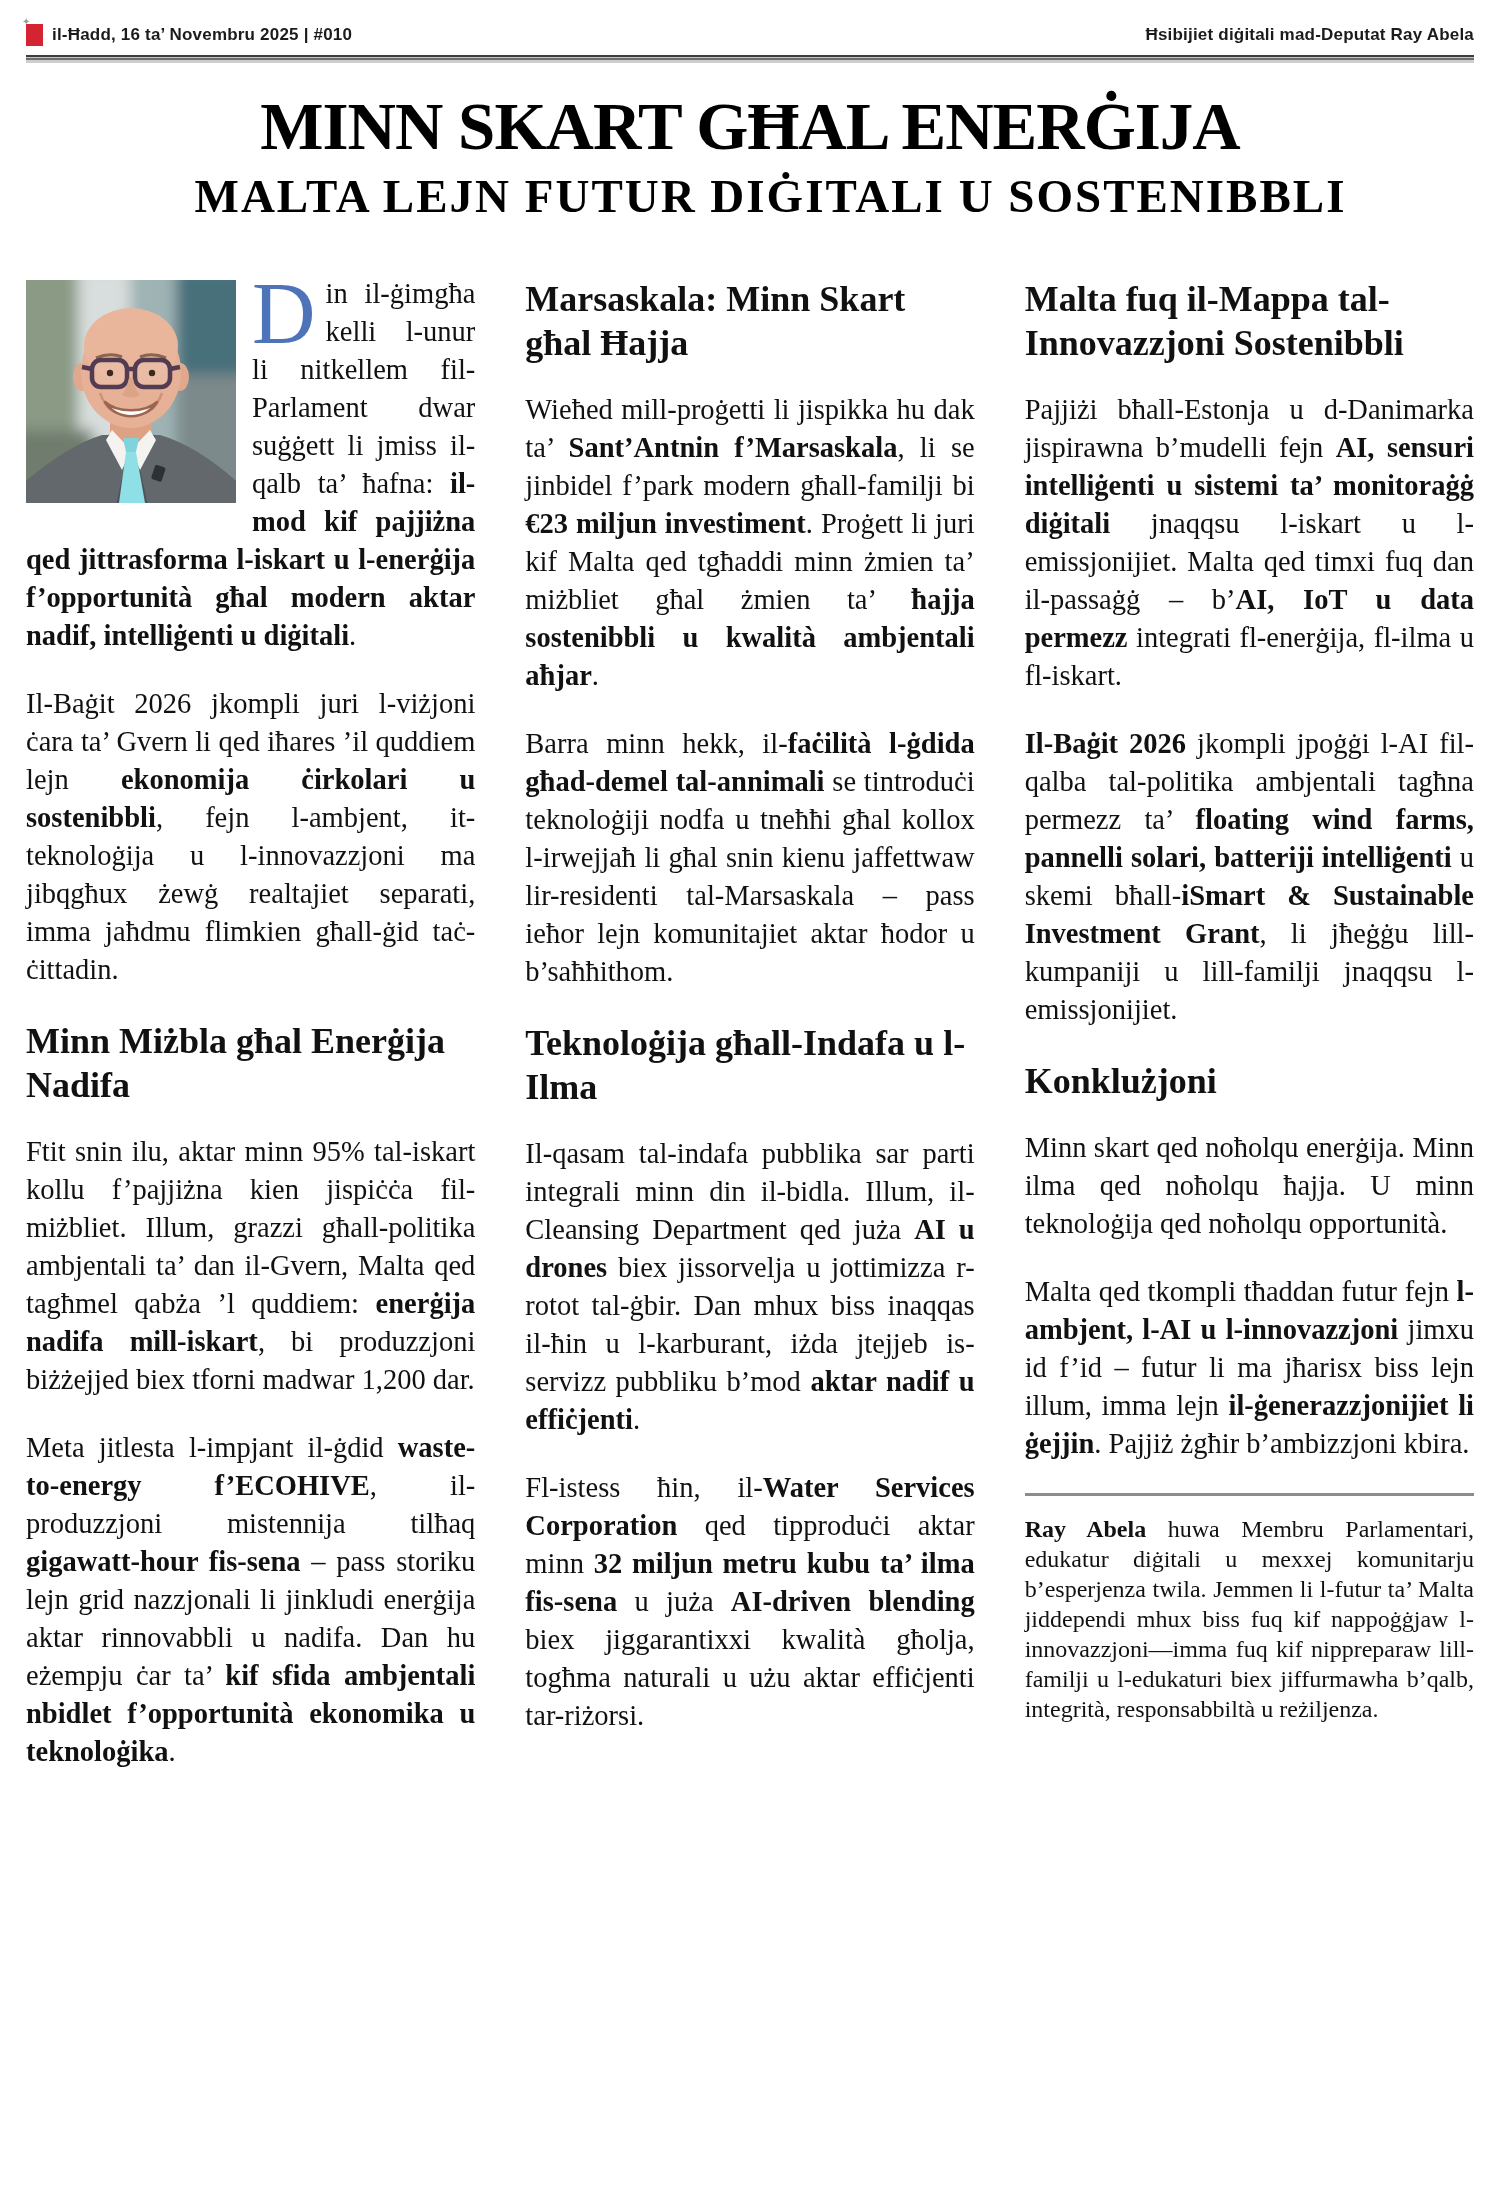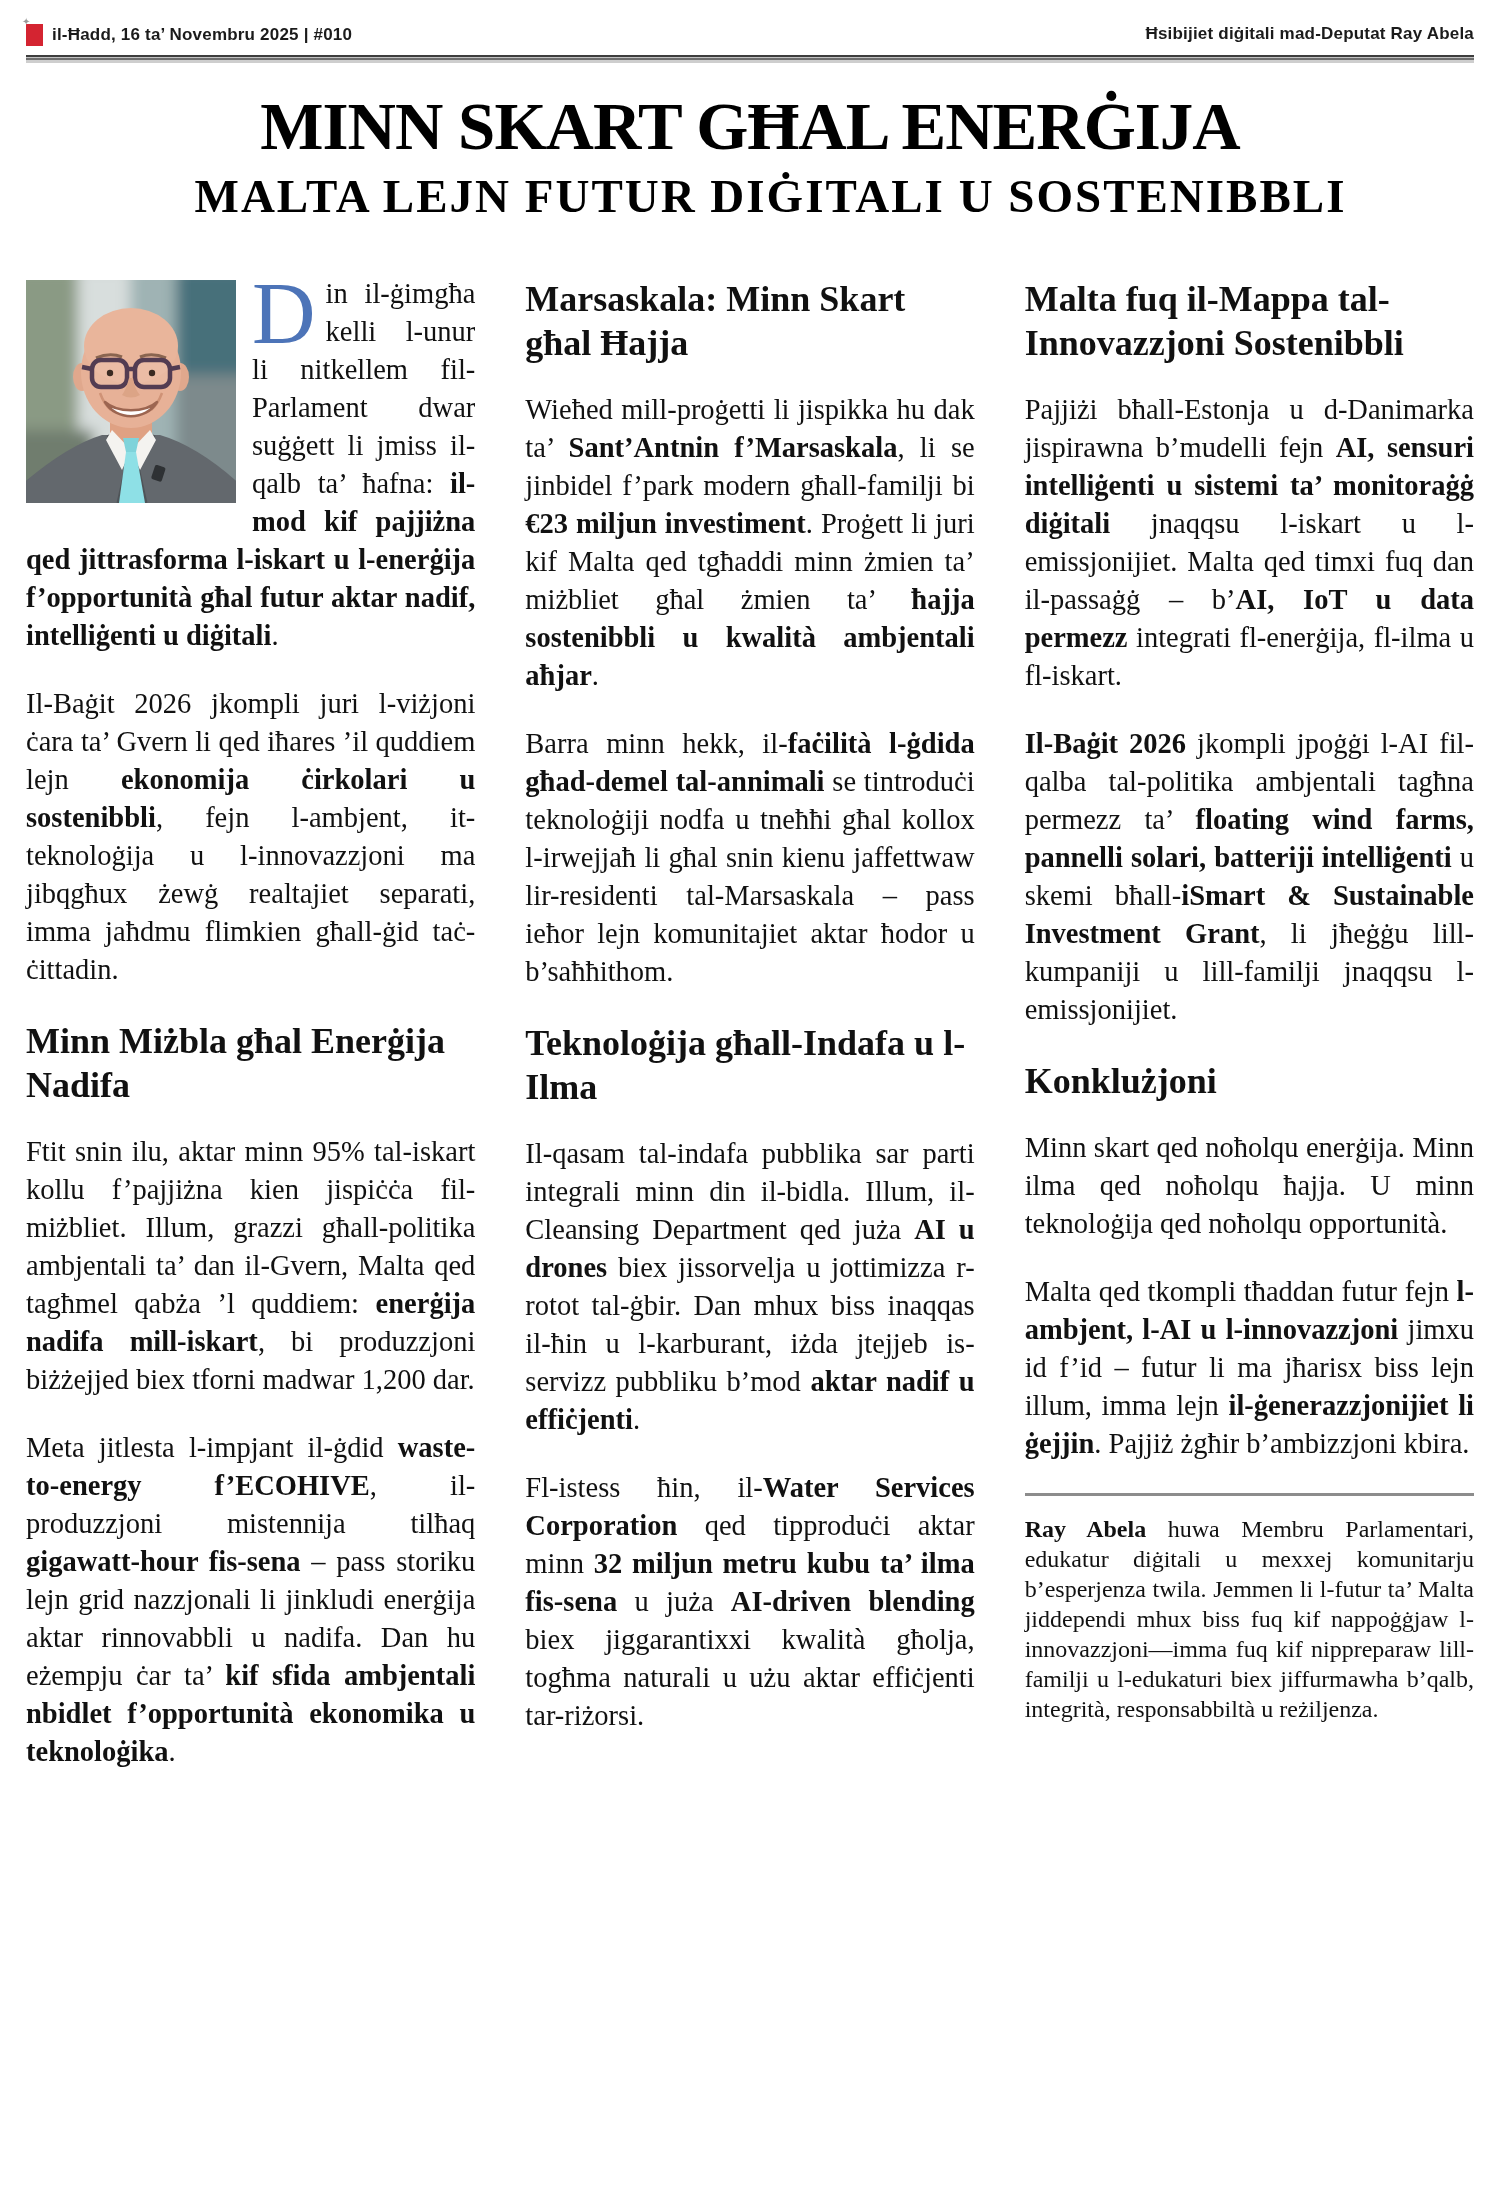--- a/index.html
+++ b/index.html
@@ -2,21 +2,21 @@
 <html lang="mt"><head>
 <meta charset="utf-8">
 <style>
   html,body{margin:0;padding:0;background:#ffffff;}
   .page{
     width:1500px;height:2202px;position:relative;overflow:hidden;
     background:#ffffff;color:#111;
     font-family:"Liberation Serif","DejaVu Serif",serif;
   }
   .corner{position:absolute;left:22px;top:16px;font-size:10px;color:#9a9a9a;}
-  .topbar{display:flex;justify-content:space-between;align-items:flex-start;padding:24px 26px 9px 26px;}
+  .topbar{display:flex;justify-content:space-between;align-items:center;padding:24px 26px 9px 26px;}
   .topbar-left{display:flex;align-items:center;}
   .meta{
     font-family:"Liberation Sans","DejaVu Sans",sans-serif;font-weight:bold;
     font-size:17px;color:#1b1b1b;letter-spacing:0.2px;white-space:nowrap;
   }
   .redsq{display:inline-block;width:17px;height:22px;background:#d42431;margin-right:9px;}
   .rule{margin:0 26px;}
   .rule-thin{height:3px;background:linear-gradient(to bottom,#3d3d3d 0 55%,#c2c2c2 55% 100%);}
   .rule-thick{height:5px;background:linear-gradient(to bottom,#6e6e6e 0 45%,#cecece 45% 100%);}
   .masthead{
@@ -120,21 +120,21 @@
               </g>
               <circle cx="84" cy="93" r="3.2" fill="#3a2a22"></circle>
               <circle cx="126" cy="93" r="3.2" fill="#3a2a22"></circle>
               <path d="M103,98 Q100,110 96,115 Q105,120 114,115 Q109,110 107,98" fill="#dca486"></path>
               <path d="M74,113 Q78,124 85,130" stroke="#cf9276" stroke-width="2.5" fill="none"></path>
               <path d="M136,113 Q132,124 125,130" stroke="#cf9276" stroke-width="2.5" fill="none"></path>
               <path d="M79,122 C90,141 120,141 131,122 C119,133 91,133 79,122 Z" fill="#ffffff" stroke="#9c6550" stroke-width="2.5" stroke-linejoin="round"></path>
               <rect x="127" y="186" width="11" height="15" rx="2" fill="#2e3134" transform="rotate(18 133 193)"></rect>
             </g>
           </svg>
-        </span><span class="dropcap">D</span><span>in il-ġimgħa kelli l-unur li nitkellem fil-Parlament dwar suġġett li jmiss il-qalb ta’ ħafna: </span><span class="b">il-mod kif pajjiżna qed jittrasforma l-iskart u l-enerġija f’opportunità għal futur aktar nadif, intelliġenti u diġitali</span><span>.</span>
+        </span><span class="dropcap">D</span><span>in il-ġimgħa kelli l-unur li nitkellem fil-Parlament dwar suġġett li jmiss il-qalb ta’ ħafna: </span><span class="b">il-mod kif pajjiżna qed jittrasforma l-iskart u l-enerġija f’opportunità għal modern aktar nadif, intelliġenti u diġitali</span><span>.</span>
       </p>
       <p><span>Il-Baġit 2026 jkompli juri l-viżjoni ċara ta’ Gvern li qed iħares ’il quddiem lejn </span><span class="b">ekonomija ċirkolari u sostenibbli</span><span>, fejn l-ambjent, it-teknoloġija u l-innovazzjoni ma jibqgħux żewġ realtajiet separati, imma jaħdmu flimkien għall-ġid taċ-ċittadin.</span></p>
       <h3 class="chead">Minn Miżbla għal Enerġija Nadifa</h3>
       <p><span>Ftit snin ilu, aktar minn 95% tal-iskart kollu f’pajjiżna kien jispiċċa fil-miżbliet. Illum, grazzi għall-politika ambjentali ta’ dan il-Gvern, Malta qed tagħmel qabża ’l quddiem: </span><span class="b">enerġija nadifa mill-iskart</span><span>, bi produzzjoni biżżejjed biex tforni madwar 1,200 dar.</span></p>
       <p><span>Meta jitlesta l-impjant il-ġdid </span><span class="b">waste-to-energy f’ECOHIVE</span><span>, il-produzzjoni mistennija tilħaq </span><span class="b">gigawatt-hour fis-sena</span><span> – pass storiku lejn grid nazzjonali li jinkludi enerġija aktar rinnovabbli u nadifa. Dan hu eżempju ċar ta’ </span><span class="b">kif sfida ambjentali nbidlet f’opportunità ekonomika u teknoloġika</span><span>.</span></p>
     </section>
 
     <section class="col">
       <h3 class="chead">Marsaskala: Minn Skart għal Ħajja</h3>
       <p><span>Wieħed mill-proġetti li jispikka hu dak ta’ </span><span class="b">Sant’Antnin f’Marsaskala</span><span>, li se jinbidel f’park modern għall-familji bi </span><span class="b">€23 miljun investiment</span><span>. Proġett li juri kif Malta qed tgħaddi minn żmien ta’ miżbliet għal żmien ta’ </span><span class="b">ħajja sostenibbli u kwalità ambjentali aħjar</span><span>.</span></p>

